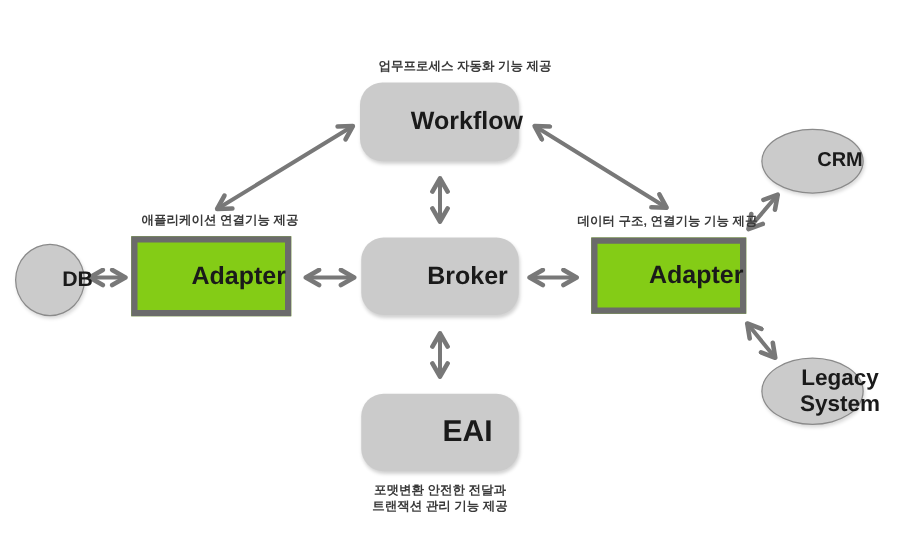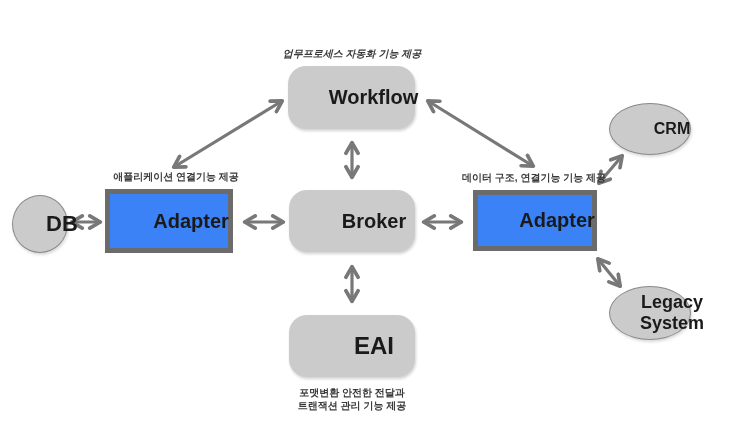--- a/index.html
+++ b/index.html
@@ -44,21 +44,21 @@
     box-sizing: border-box;
     padding-left: 44px;
   }
   .rounded {
     background: var(--node-fill, #cbcbcb);
     border-radius: 18px;
     font-size: 20px;
     box-shadow: 1px 2px 3px rgba(0,0,0,0.18);
   }
   .rect {
-    background: #3b82f6;
+    background: #84cc16;
     border: 5px solid var(--adapter-border, #6b6b6b);
     font-size: 20px;
   }
   .ellipse {
     background: var(--node-fill, #cbcbcb);
     border: 1px solid var(--ellipse-border, #8a8a8a);
     border-radius: 50%;
     box-shadow: 1px 2px 3px rgba(0,0,0,0.15);
   }
   .two-line {
@@ -91,21 +91,21 @@
     <line class="edge" x1="245" y1="222" x2="283" y2="222" marker-start="url(#ah)" marker-end="url(#ah)"></line>
     <line class="edge" x1="424" y1="222" x2="461" y2="222" marker-start="url(#ah)" marker-end="url(#ah)"></line>
     <line class="edge" x1="352" y1="143" x2="352" y2="177" marker-start="url(#ah)" marker-end="url(#ah)"></line>
     <line class="edge" x1="352" y1="267" x2="352" y2="301" marker-start="url(#ah)" marker-end="url(#ah)"></line>
     <line class="edge" x1="174" y1="167" x2="282" y2="101" marker-start="url(#ah)" marker-end="url(#ah)"></line>
     <line class="edge" x1="428" y1="101" x2="533" y2="166" marker-start="url(#ah)" marker-end="url(#ah)"></line>
     <line class="edge" x1="599" y1="183" x2="622" y2="156" marker-start="url(#ah)" marker-end="url(#ah)"></line>
     <line class="edge" x1="598" y1="259" x2="620" y2="286" marker-start="url(#ah)" marker-end="url(#ah)"></line>
   </svg>
 
-  <div class="note" style="left:352px; top:47px;font-style:italic;">업무프로세스 자동화 기능 제공</div>
+  <div class="note" style="left:372px; top:47px;">업무프로세스 자동화 기능 제공</div>
   <div class="note" style="left:176px; top:170px;">애플리케이션 연결기능 제공</div>
   <div class="note" style="left:534px; top:171px;">데이터 구조, 연결기능 기능 제공</div>
   <div class="note" style="left:352px; top:386px;">
     <div>포맷변환 안전한 전달과</div>
     <div>트랜잭션 관리 기능 제공</div>
   </div>
 
   <div class="node rounded" style="left:288px; top:66px; width:127px; height:63px;">
     <span>Workflow</span>
   </div>
@@ -118,21 +118,21 @@
     </span>
   </div>
 
   <div class="node rect" style="left:105px; top:189px; width:128px; height:64px;">
     <span>Adapter</span>
   </div>
   <div class="node rect" style="left:473px; top:190px; width:124px; height:61px;">
     <span>Adapter</span>
   </div>
 
-  <div class="node ellipse" style="left:12px; top:195px; width:56px; height:58px; font-size:22px;">
+  <div class="node ellipse" style="left:12px; top:195px; width:56px; height:58px; font-size:17px;">
     <span>DB</span>
   </div>
   <div class="node ellipse" style="left:609px; top:103px; width:82px; height:52px; font-size:16px;">
     <span>CRM</span>
   </div>
   <div class="node ellipse two-line" style="left:609px; top:286px; width:82px; height:54px; font-size:18px;">
     <span>
       <span>Legacy</span><br>
       <span>System</span>
     </span>

